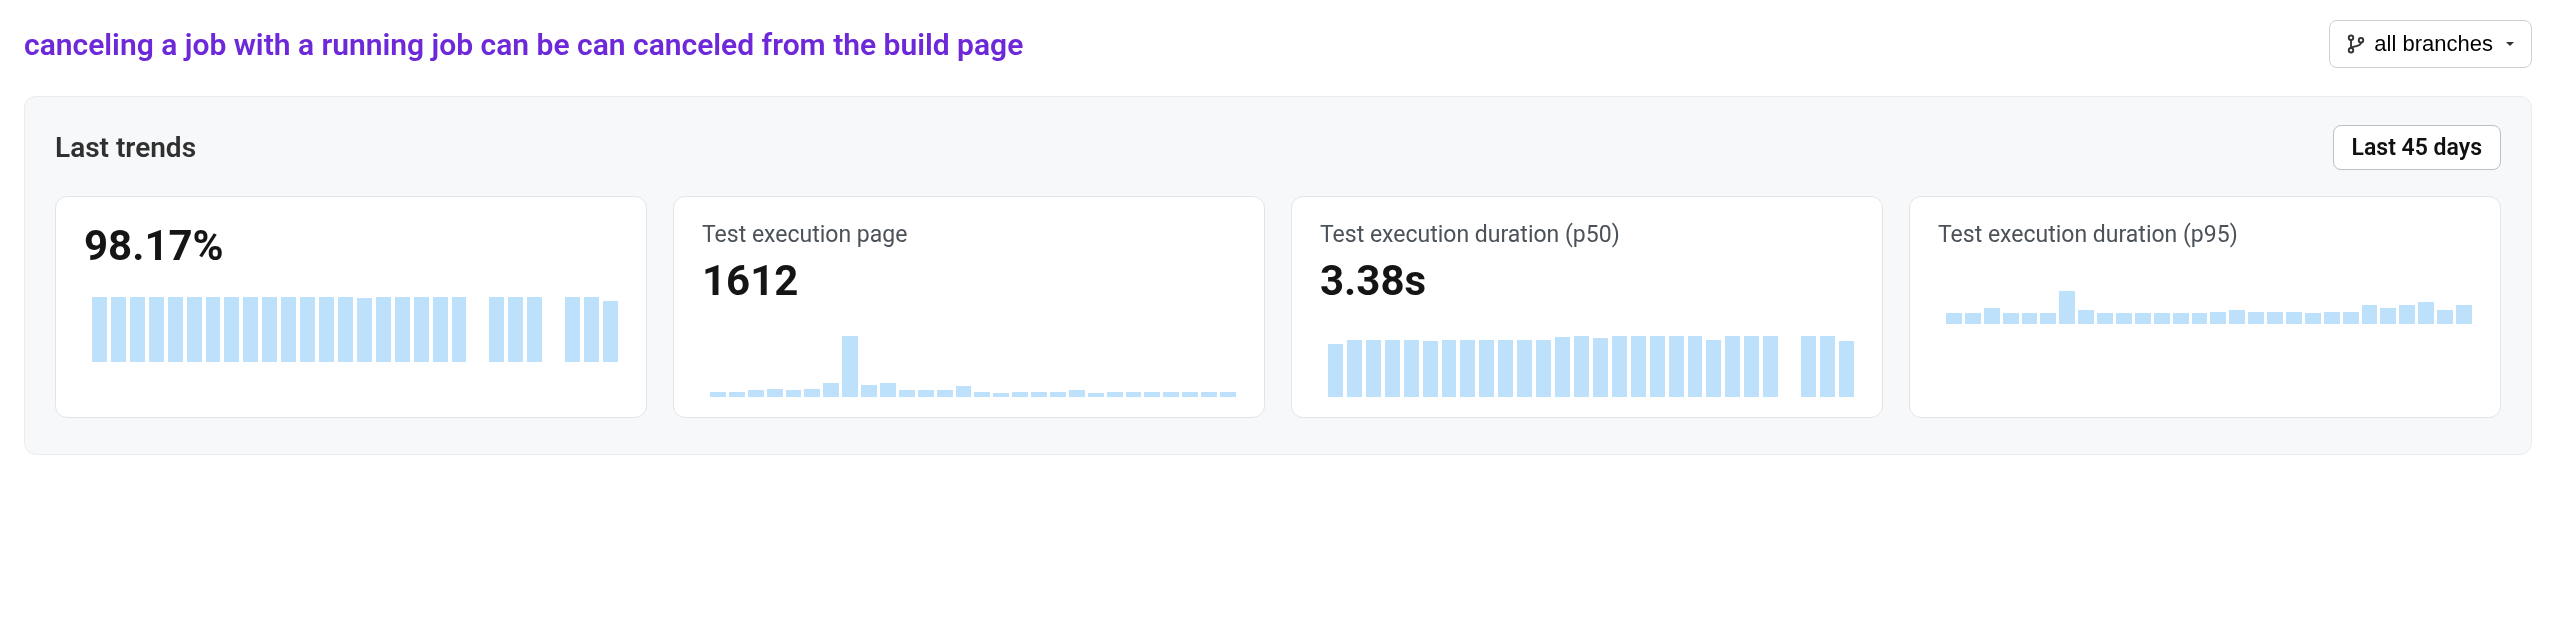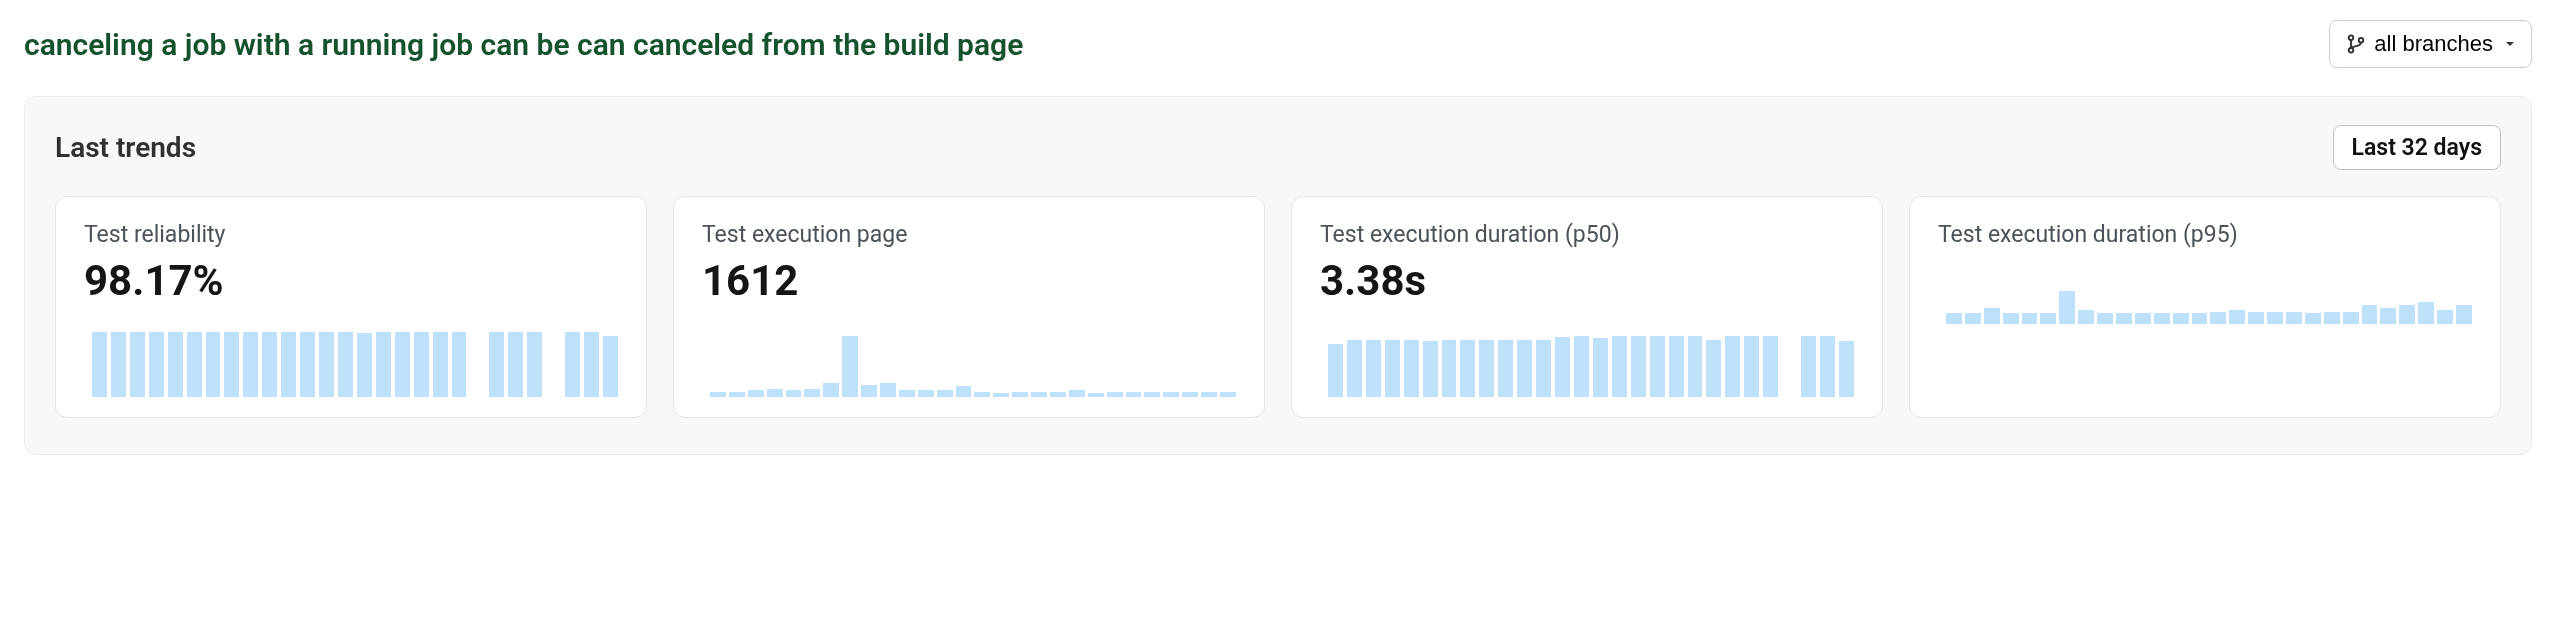--- a/index.html
+++ b/index.html
@@ -16,21 +16,21 @@
     }
     .page-header {
       display: flex;
       justify-content: space-between;
       align-items: center;
       margin-bottom: 28px;
     }
     .page-title {
       font-size: 30px;
       font-weight: 600;
-      color: #14532d;
+      color: #6d28d9;
     }
     .branch-dropdown {
       display: inline-flex;
       align-items: center;
       gap: 8px;
       border: 1px solid #d0d0d0;
       background: #ffffff;
       border-radius: 8px;
       font-size: 22px;
       padding: 10px 16px;
@@ -140,27 +140,26 @@
         <path d="M1 3 L5 7 L9 3 Z" fill="#333"></path>
       </svg>
     </span>
   </button>
 </div>
 
 <div class="panel">
   <div class="panel-header">
     <div class="panel-title">Last trends</div>
     <div class="time-tabs">
-      <div class="time-tab active">Last 32 days</div>
+      <div class="time-tab active">Last 45 days</div>
     </div>
   </div>
 
   <div class="cards">
     <div class="card">
-      <div class="card-label">Test reliability</div>
       <div class="card-value">98.17%</div>
       <div class="sparkline wider-gap">
           <div class="bar" style="height: 96%;"></div>
           <div class="bar" style="height: 96%;"></div>
           <div class="bar" style="height: 96%;"></div>
           <div class="bar" style="height: 96%;"></div>
           <div class="bar" style="height: 96%;"></div>
           <div class="bar" style="height: 96%;"></div>
           <div class="bar" style="height: 96%;"></div>
           <div class="bar" style="height: 96%;"></div>

